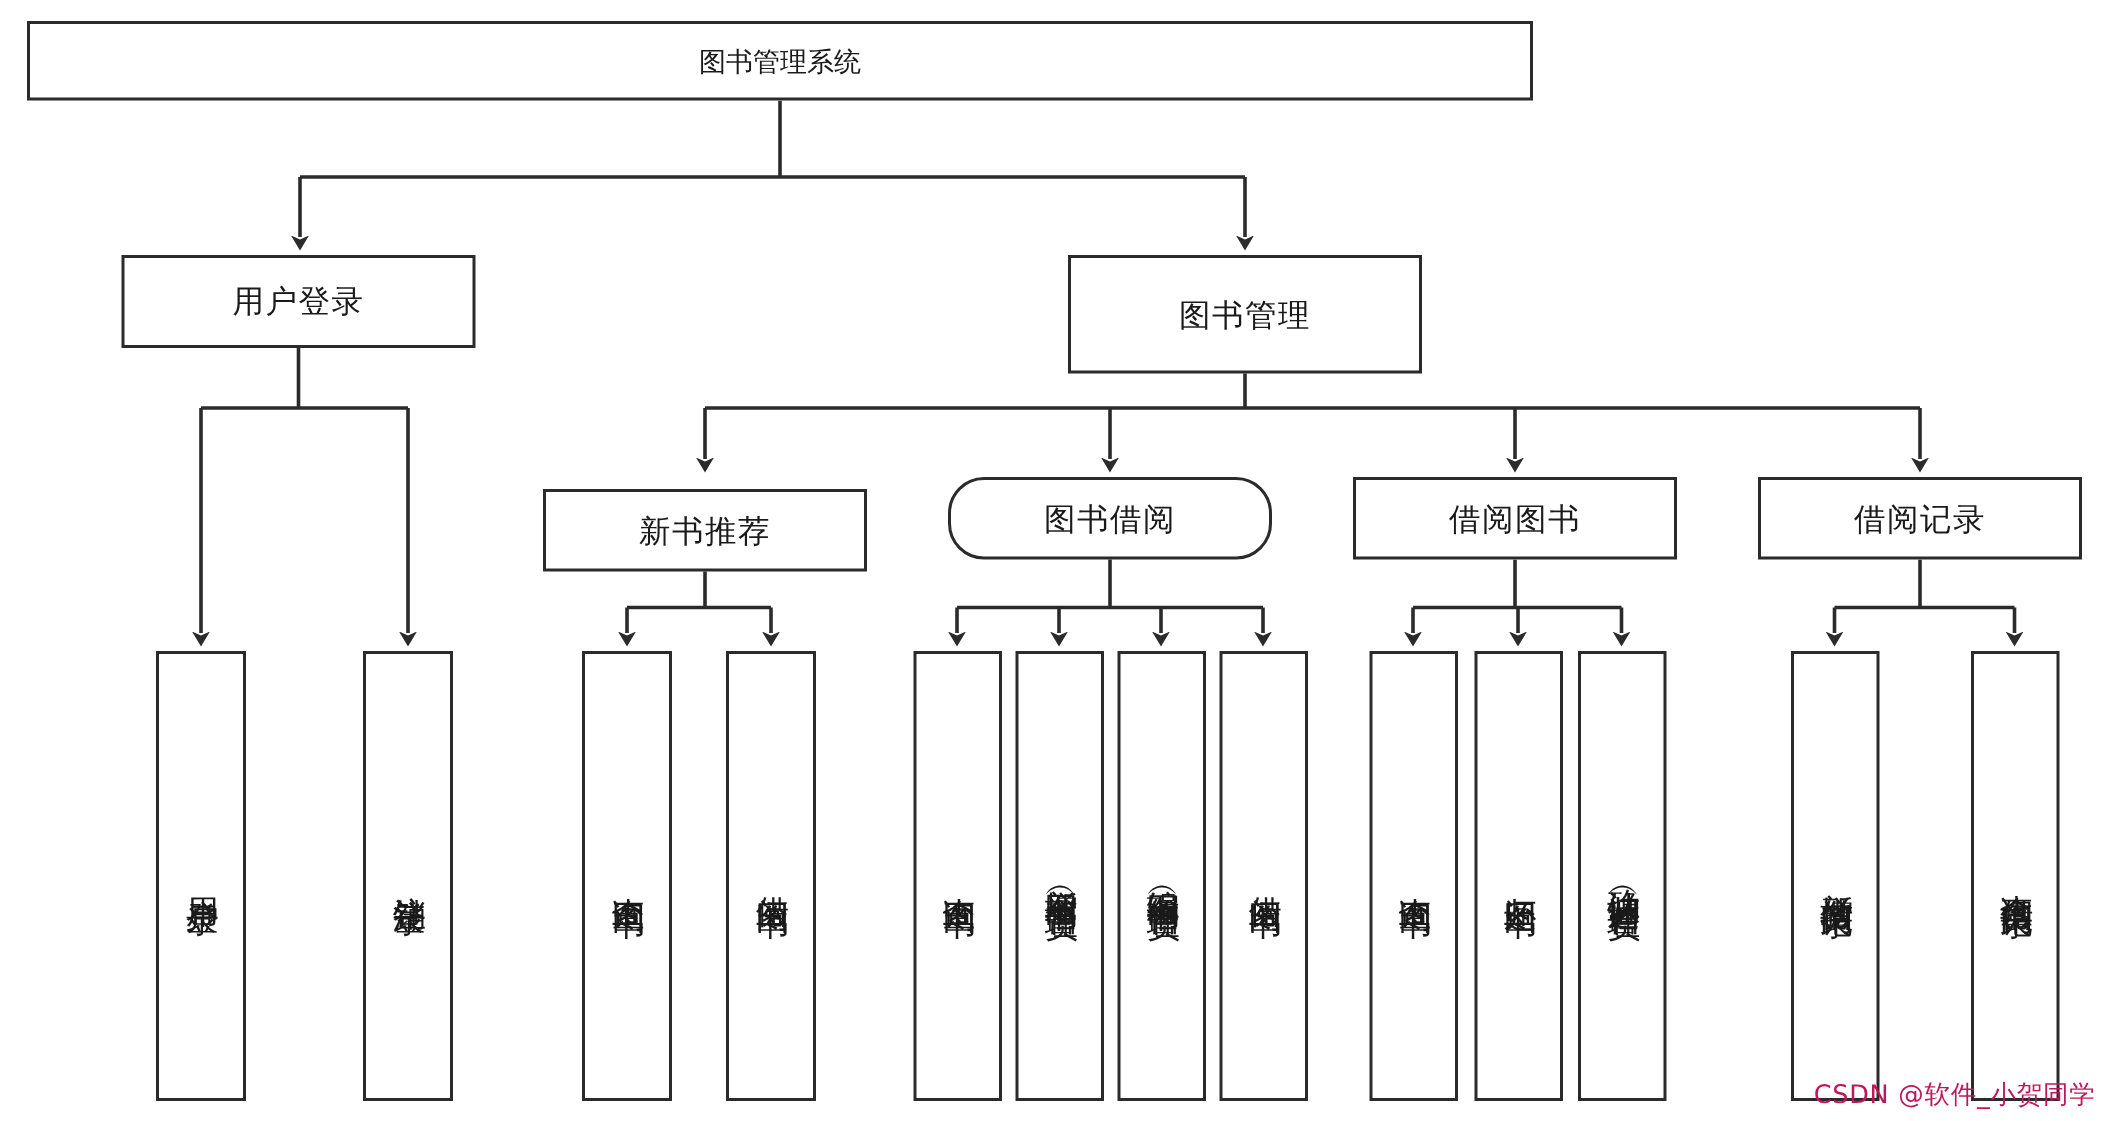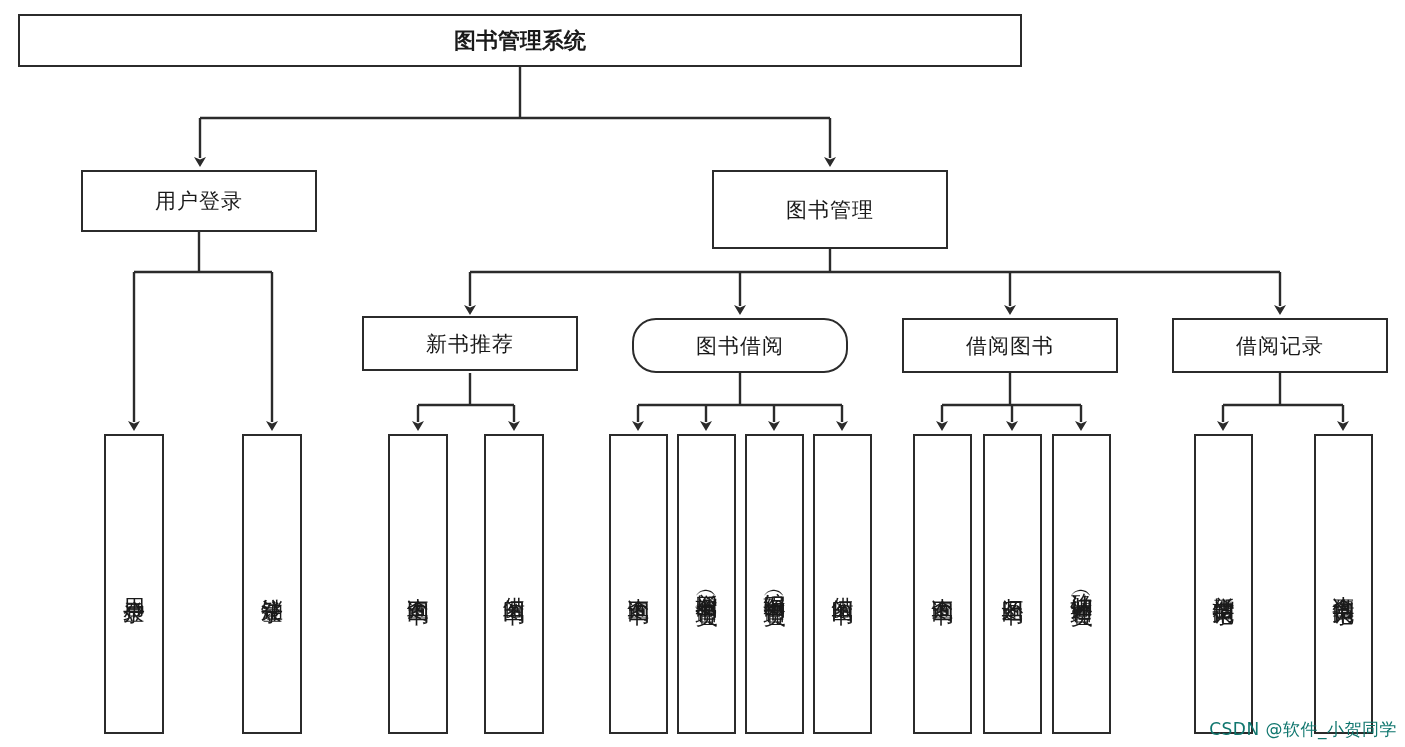--- a/index.html
+++ b/index.html
@@ -33,43 +33,42 @@
     display: flex;
     align-items: center;
     justify-content: center;
     color: #1a1a1a;
   }
   .node.h {
     font-size: 21px;
     letter-spacing: 1px;
   }
   .node.root {
-    font-size: 22px;
-    font-weight: bold;
+    font-size: 18px;
   }
   .node.leaf {
     align-items: center;
     justify-content: center;
     padding: 6px 2px;
   }
   .leaf .vtext {
     writing-mode: vertical-rl;
     text-orientation: upright;
     font-size: 22px;
     line-height: 1.18;
     letter-spacing: 2px;
     white-space: nowrap;
     text-align: center;
   }
   .watermark {
     position: absolute;
     right: 8px;
     bottom: 6px;
     font-size: 17px;
-    color: #0f766e;
+    color: #be185d;
     letter-spacing: 0.5px;
     white-space: nowrap;
   }
 </style>
 </head>
 <body>
 
 <div id="canvas">
 
   <svg id="wires" viewBox="0 0 1405 747" xmlns="http://www.w3.org/2000/svg">
@@ -121,21 +120,21 @@
       <path d="M1223,405 L1223,422" marker-end="url(#arrow)"></path>
       <path d="M1343,405 L1343,422" marker-end="url(#arrow)"></path>
     </g>
   </svg>
 
   <div class="node root" style="left: 18px; top: 14px; width: 1004px; height: 53px;">图书管理系统</div>
 
   <div class="node h" style="left: 81px; top: 170px; width: 236px; height: 62px;">用户登录</div>
   <div class="node h" style="left: 712px; top: 170px; width: 236px; height: 79px;">图书管理</div>
 
-  <div class="node h" style="left: 362px; top: 316px; width: 216px; height: 55px;">新书推荐</div>
+  <div class="node h" style="left: 362px; top: 326px; width: 216px; height: 55px;">新书推荐</div>
   <div class="node h" style="left: 632px; top: 318px; width: 216px; height: 55px; border-radius: 24px;">图书借阅</div>
   <div class="node h" style="left: 902px; top: 318px; width: 216px; height: 55px;">借阅图书</div>
   <div class="node h" style="left: 1172px; top: 318px; width: 216px; height: 55px;">借阅记录</div>
 
   <div class="node leaf" style="left: 104px; top: 434px; width: 60px; height: 300px;">
     <span class="vtext">用户登录</span>
   </div>
   <div class="node leaf" style="left: 242px; top: 434px; width: 60px; height: 300px;">
     <span class="vtext">注销登录</span>
   </div>

